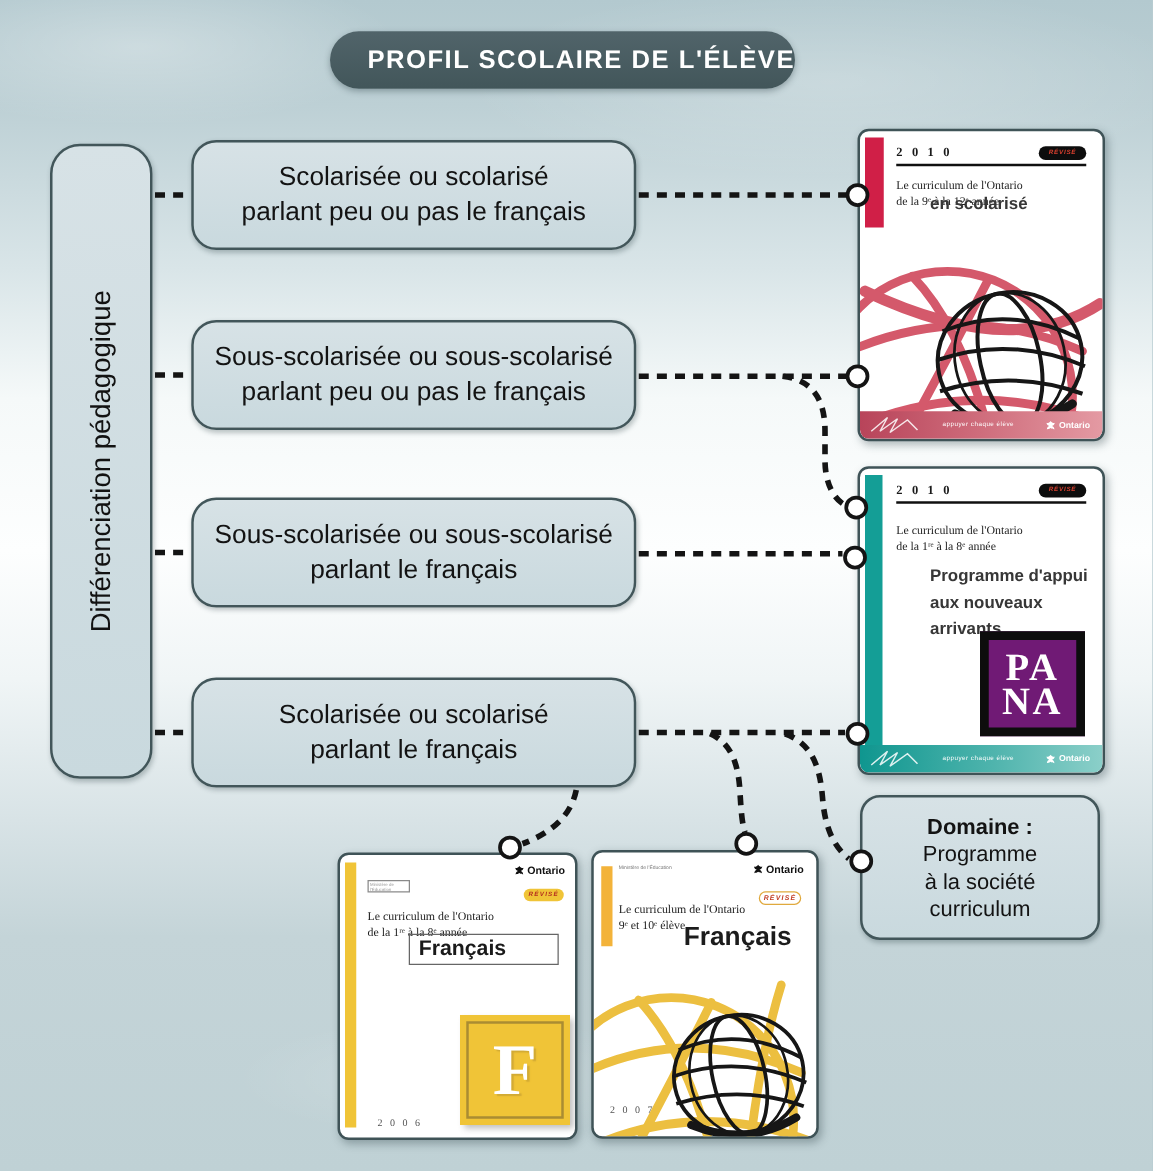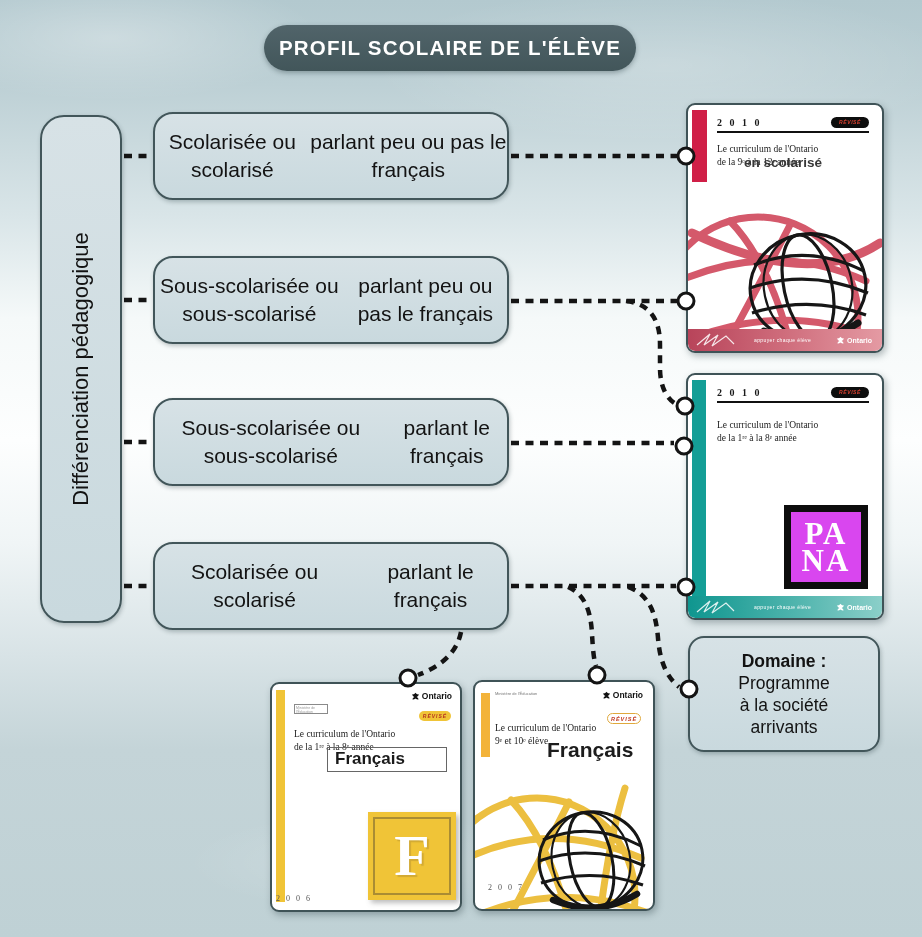--- a/index.html
+++ b/index.html
@@ -9,40 +9,40 @@
     background:
       radial-gradient(ellipse 300px 90px at 12% 4%, rgba(255,255,255,.30), transparent 70%),
       radial-gradient(ellipse 420px 110px at 72% 7%, rgba(255,255,255,.22), transparent 70%),
       radial-gradient(ellipse 260px 70px at 40% 92%, rgba(255,255,255,.18), transparent 70%),
       linear-gradient(180deg,#b3c9cf 0%,#bdd0d5 9%,#d9e5e8 23%,#f5f9f9 34%,#fdfefe 47%,#f0f5f6 58%,#d8e3e6 70%,#c4d4d8 80%,#bfd1d5 100%);
   }
   
   .banner{
     position:absolute; left:264px; top:25px; width:372px; height:46px;
     background:linear-gradient(180deg,#51646a,#42565a);
-    border-radius:23px; display:flex; align-items:center; justify-content:center;
+    border-radius:23px; display:flex; align-items:center; justify-content:flex-end;
     box-shadow:0 2px 5px rgba(30,50,55,.35);
   }
   .banner span{ color:#fff; font-size:20.5px; font-weight:bold; letter-spacing:1.2px; }
   
   .lightbox{
     background:linear-gradient(180deg,#d7e2e6,#c9d9de);
     border:2.5px solid #42565a; border-radius:20px;
     box-shadow:1px 2px 4px rgba(30,50,55,.28);
     position:absolute;
   }
   .vpanel{ left:40px; top:115px; width:82px; height:508px; border-radius:24px; }
   .vpanel span{
     position:absolute; left:50%; top:50%;
     transform:translate(-50%,-50%) rotate(-90deg);
     white-space:nowrap; font-size:22px; color:#121212;
   }
   .pbox{
     left:153px; width:356px; height:88px;
-    display:flex; flex-direction:row; justify-content:center; align-items:center;
+    display:flex; flex-direction:column; justify-content:center; align-items:center;
     font-size:21px; color:#131313; line-height:1.32; text-align:center;
   }
   .domainebox{
     left:688px; top:636px; width:192px; height:116px; border-radius:16px;
     display:flex; flex-direction:column; justify-content:center; align-items:center;
     font-size:17.5px; color:#131313; line-height:1.26; text-align:center;
   }
   .domainebox .b{ font-weight:bold; }
   
   svg.wires{ position:absolute; left:0; top:0; z-index:5; pointer-events:none; }
@@ -66,21 +66,21 @@
   .fband{
     position:absolute; left:0; right:0; bottom:0; height:22px;
     display:flex; align-items:center; border-radius:0 0 7px 7px;
   }
   .fband .tagline{ color:#fff; font-size:5px; letter-spacing:.4px; margin-left:66px; }
   .fband .ont{ position:absolute; right:10px; display:flex; align-items:center; gap:2px; color:#fff; font-size:7px; font-weight:bold; }
   .sketch{ position:absolute; left:6px; top:2px; }
   
   .pana-logo{
     position:absolute; left:96px; top:130px; width:84px; height:84px;
-    background:#d946ef; border:7px solid #0d0d0d;
+    background:#701a75; border:7px solid #0d0d0d;
     display:flex; flex-direction:column; align-items:center; justify-content:center;
   }
   .pana-logo div{
     color:#fff; font-family:"Liberation Serif",serif; font-weight:bold;
     font-size:31px; line-height:.88; letter-spacing:2px;
   }
   
   .ont-black{ position:absolute; display:flex; align-items:center; gap:2px; font-size:8.5px; font-weight:bold; color:#111; }
   .ministry-box{
     position:absolute; left:22px; top:20px; width:34px; height:10px;
@@ -225,20 +225,24 @@
   <div class="cover" style="left:686px; top:373px; width:198px; height:247px;">
     <div class="stripe" style="left:4px; top:5px; width:14px; height:220px; background:#149e96;"></div>
     <div class="cov-head" style="left:29px; top:12px; width:152px;">
       <span class="year">2 0 1 0</span>
       <span class="badge-dark">RÉVISÉ</span>
     </div>
     <div class="curr" style="left:29px; top:44px;">
       <div>Le curriculum de l'Ontario</div>
       <div>de la 1ʳᵉ à la 8ᵉ année</div>
     </div>
+    <div class="cov-title" style="left:56px; top:76px;">
+      <div>Programme d'appui</div>
+      <div>aux nouveaux arrivants</div>
+    </div>
     <div class="pana-logo">
       <div>PA</div>
       <div>NA</div>
     </div>
     <div class="fband" style="background:linear-gradient(90deg,#0f968f 0%,#4fb4ad 55%,#8bcfc9 100%);">
       <svg class="sketch" width="46" height="18" viewBox="0 0 46 18">
         <path d="M3 14 L16 3 L10 14 L24 4 L18 15 L32 5 L40 13" stroke="rgba(255,255,255,.85)" stroke-width="1.2" fill="none"></path>
       </svg>
       <span class="tagline">appuyer chaque élève</span>
       <span class="ont">
@@ -247,21 +251,21 @@
         </svg>
         <span>Ontario</span>
       </span>
     </div>
   </div>
 
   <div class="lightbox domainebox">
     <span class="b">Domaine :</span>
     <span>Programme</span>
     <span>à la société</span>
-    <span>arrivants</span>
+    <span>curriculum</span>
   </div>
 
   <div class="cover" style="left:270px; top:682px; width:192px; height:230px;">
     <div class="stripe" style="left:4px; top:6px; width:9px; height:212px; background:#f0c437;"></div>
     <span class="ont-black" style="right:8px; top:7px;">
       <svg width="9" height="9" viewBox="0 0 12 12">
         <path d="M6 1 C7.5 3 9 3.5 10.5 3 C10 5 9 6 7.5 6.5 C9 7 10 8.5 10 10 C8.5 9.5 7 9.5 6 8.5 C5 9.5 3.5 9.5 2 10 C2 8.5 3 7 4.5 6.5 C3 6 2 5 1.5 3 C3 3.5 4.5 3 6 1 Z" fill="#111"></path>
       </svg>
       <span>Ontario</span>
     </span>
@@ -276,21 +280,21 @@
       <div>de la 1ʳᵉ à la 8ᵉ année</div>
     </div>
     <div class="title-boxed">
       <span>Français</span>
     </div>
     <div class="f-logo">
       <div class="inner">
         <span>F</span>
       </div>
     </div>
-    <span class="small-year" style="left:4px; bottom:7px;">2 0 0 6</span>
+    <span class="small-year" style="left:30px; bottom:7px;">2 0 0 6</span>
   </div>
 
   <div class="cover" style="left:473px; top:680px; width:182px; height:231px;">
     <div class="stripe" style="left:6px; top:11px; width:9px; height:64px; background:#f3b33a;"></div>
     <span class="ministry-txt" style="left:20px; top:9px;">Ministère de l'Éducation</span>
     <span class="ont-black" style="right:10px; top:8px;">
       <svg width="9" height="9" viewBox="0 0 12 12">
         <path d="M6 1 C7.5 3 9 3.5 10.5 3 C10 5 9 6 7.5 6.5 C9 7 10 8.5 10 10 C8.5 9.5 7 9.5 6 8.5 C5 9.5 3.5 9.5 2 10 C2 8.5 3 7 4.5 6.5 C3 6 2 5 1.5 3 C3 3.5 4.5 3 6 1 Z" fill="#111"></path>
       </svg>
       <span>Ontario</span>

